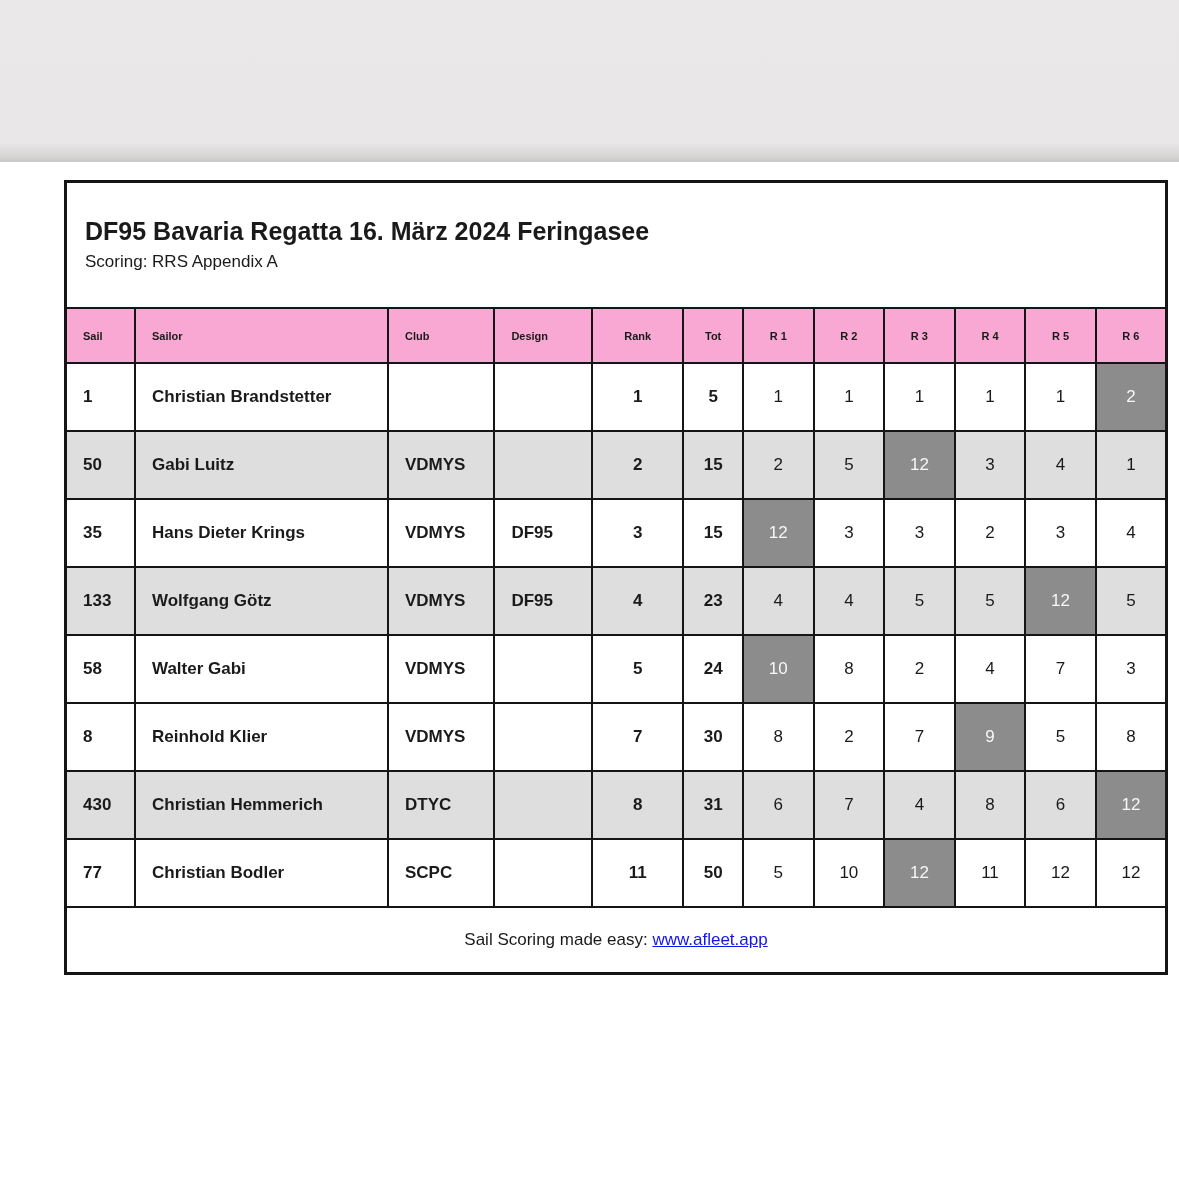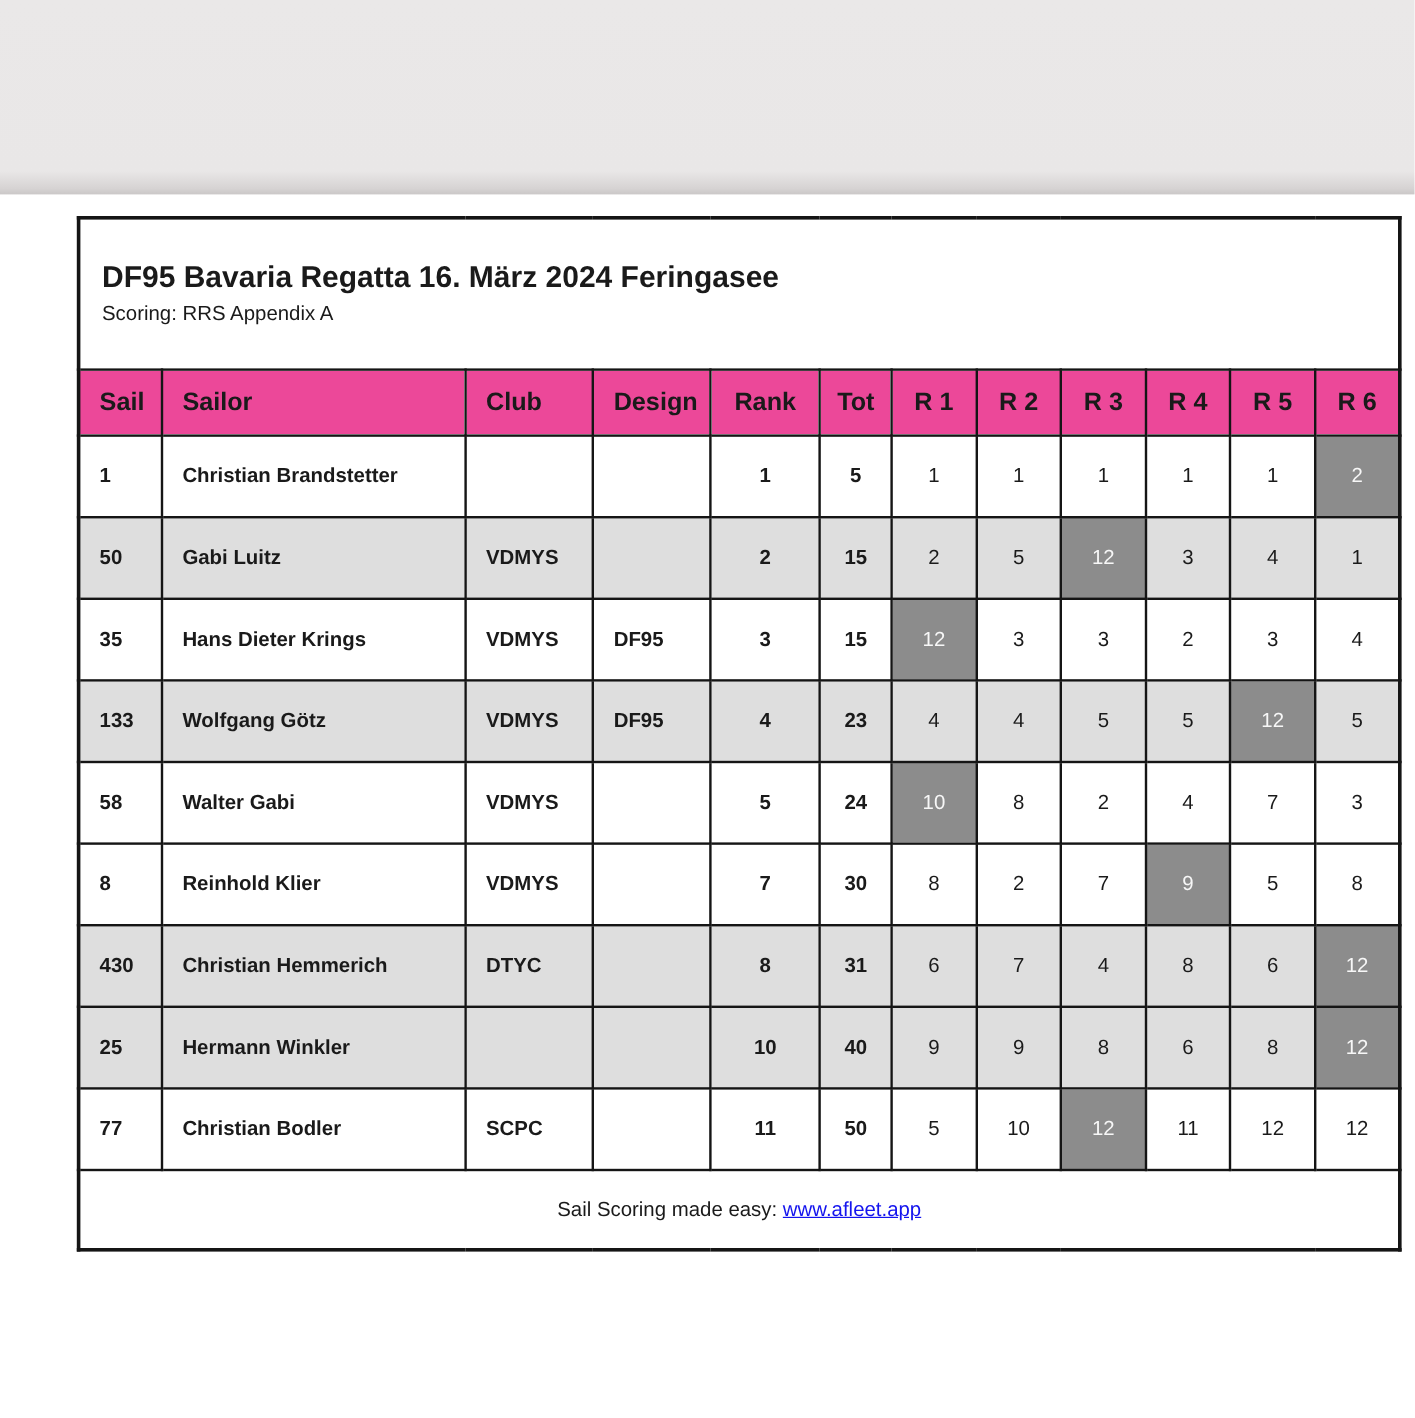--- a/index.html
+++ b/index.html
@@ -49,23 +49,23 @@
     font-weight: bold;
     line-height: 1.25;
   }
   .event-subtitle {
     font-size: 17px;
     font-weight: normal;
     margin-top: 4px;
   }
   .results-table th {
     height: 51px;
-    font-size: 21px;
+    font-size: 11px;
     font-weight: bold;
-    background: #ec4899;
+    background: #f9a8d4;
   }
   .results-table tbody td { height: 64px; font-size: 17px; }
   .al { text-align: left; padding-left: 16px; padding-right: 6px; }
   .ac { text-align: center; padding-left: 2px; padding-right: 2px; }
   .b  { font-weight: bold; }
   tr.alt td { background: #dedede; }
   td.discard {
     background: #8c8c8c !important;
     color: #f7f7f7;
   }
@@ -224,34 +224,20 @@
           <td class="al b"></td>
           <td class="ac b">8</td>
           <td class="ac b">31</td>
           <td class="ac">6</td>
           <td class="ac">7</td>
           <td class="ac">4</td>
           <td class="ac">8</td>
           <td class="ac">6</td>
           <td class="ac discard">12</td>
         </tr>
-        <tr class="alt">
-          <td class="al b">25</td>
-          <td class="al b">Hermann Winkler</td>
-          <td class="al b"></td>
-          <td class="al b"></td>
-          <td class="ac b">10</td>
-          <td class="ac b">40</td>
-          <td class="ac">9</td>
-          <td class="ac">9</td>
-          <td class="ac">8</td>
-          <td class="ac">6</td>
-          <td class="ac">8</td>
-          <td class="ac discard">12</td>
-        </tr>
         <tr>
           <td class="al b">77</td>
           <td class="al b">Christian Bodler</td>
           <td class="al b">SCPC</td>
           <td class="al b"></td>
           <td class="ac b">11</td>
           <td class="ac b">50</td>
           <td class="ac">5</td>
           <td class="ac">10</td>
           <td class="ac discard">12</td>

